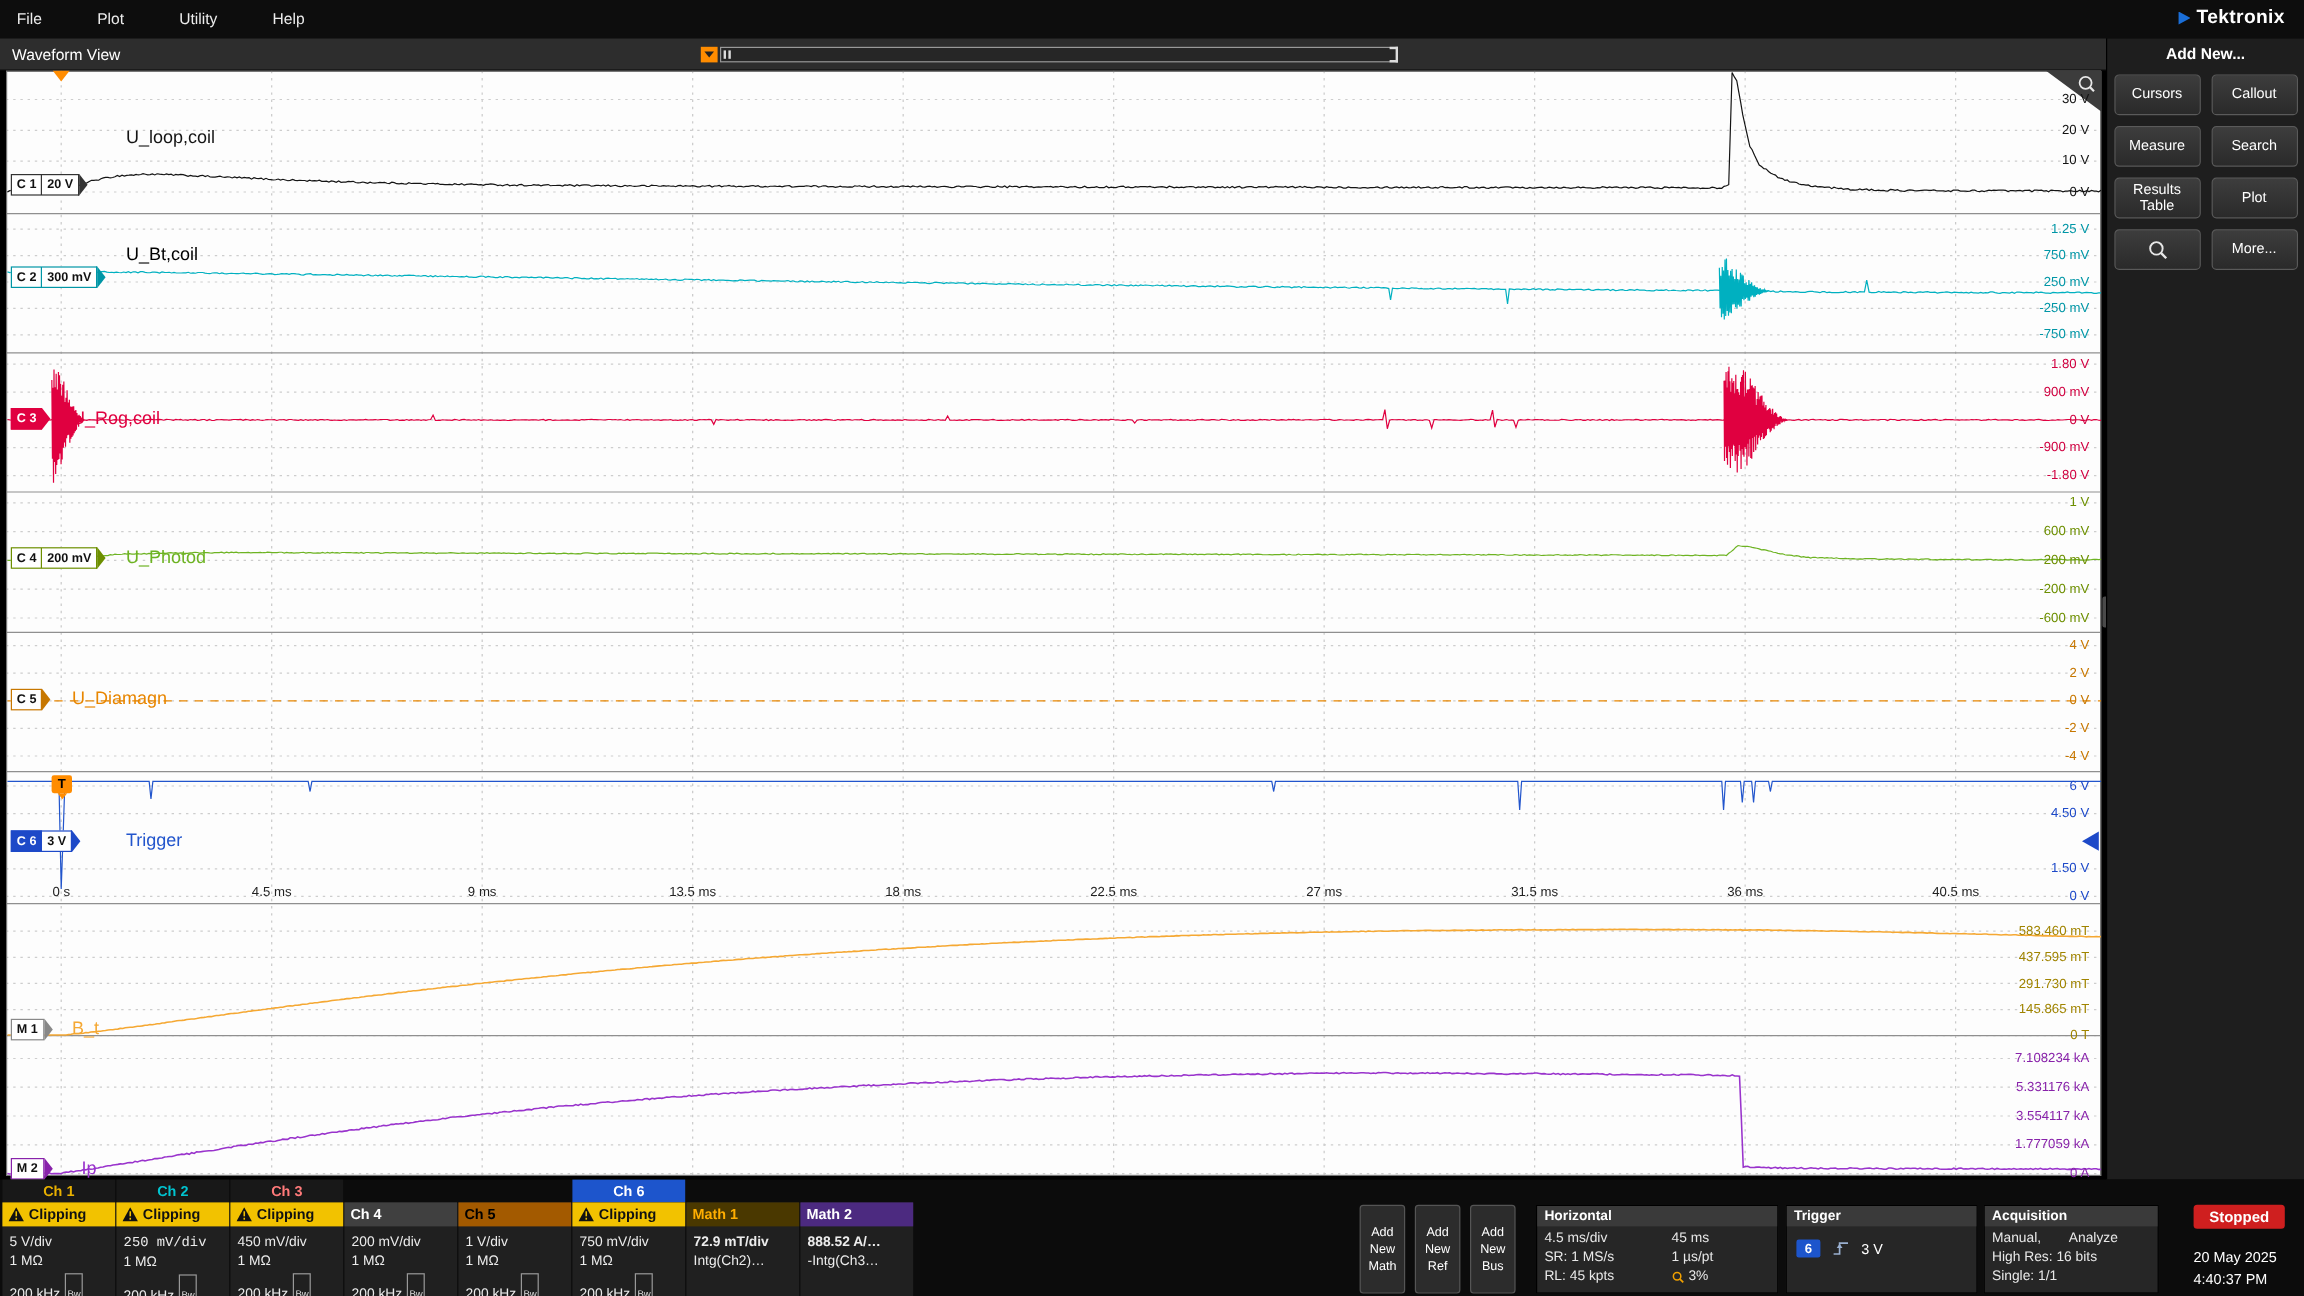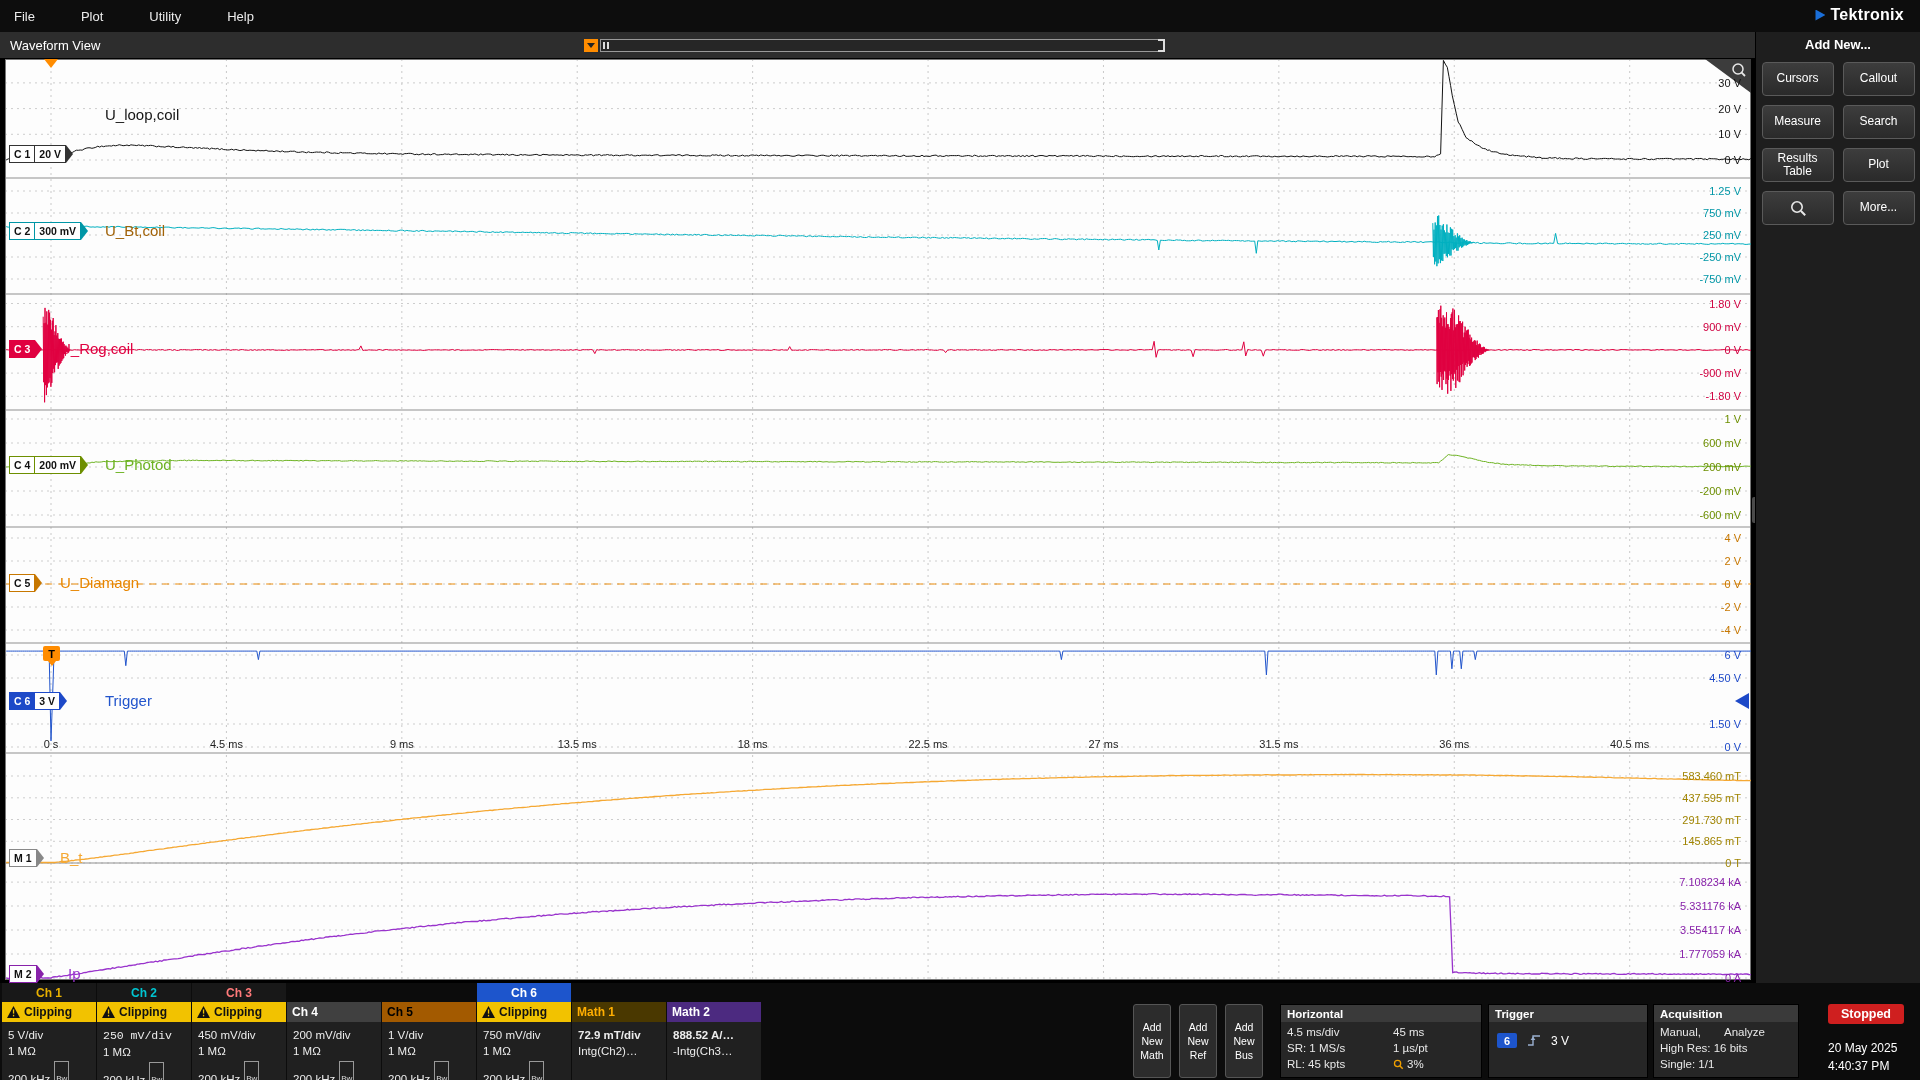--- a/index.html
+++ b/index.html
@@ -176,21 +176,21 @@
       <div class="ch-badge" style="top: 47px; margin-top: 39px;">
         <span class="bm" style="border-color: rgb(51, 51, 51);">C 1</span>
         <span class="bs" style="border-color: rgb(51, 51, 51);">20 V</span>
         <span class="ba" style="border-left-color: rgb(51, 51, 51);"></span>
       </div>
       <div class="scale-label" style="top: 124.987px; color: rgb(0, 150, 166);">1.25 V</div>
       <div class="scale-label" style="top: 146.998px; color: rgb(0, 150, 166);">750 mV</div>
       <div class="scale-label" style="top: 169.009px; color: rgb(0, 150, 166);">250 mV</div>
       <div class="scale-label" style="top: 191.021px; color: rgb(0, 150, 166);">-250 mV</div>
       <div class="scale-label" style="top: 213.032px; color: rgb(0, 150, 166);">-750 mV</div>
-      <div class="ch-name" style="left: 100px; top: 162px; color: #a16207;">U_Bt,coil</div>
+      <div class="ch-name" style="left: 100px; top: 144px; color: #000000;">U_Bt,coil</div>
       <div class="ch-badge" style="top: 163px;">
         <span class="bm" style="border-color: rgb(0, 150, 166);">C 2</span>
         <span class="bs" style="border-color: rgb(0, 150, 166);">300 mV</span>
         <span class="ba" style="border-left-color: rgb(0, 150, 166);"></span>
       </div>
       <div class="scale-label" style="top: 237.538px; color: rgb(208, 0, 64);">1.80 V</div>
       <div class="scale-label" style="top: 260.738px; color: rgb(208, 0, 64);">900 mV</div>
       <div class="scale-label" style="top: 283.938px; color: rgb(208, 0, 64);">0 V</div>
       <div class="scale-label" style="top: 307.138px; color: rgb(208, 0, 64);">-900 mV</div>
       <div class="scale-label" style="top: 330.338px; color: rgb(208, 0, 64);">-1.80 V</div>

